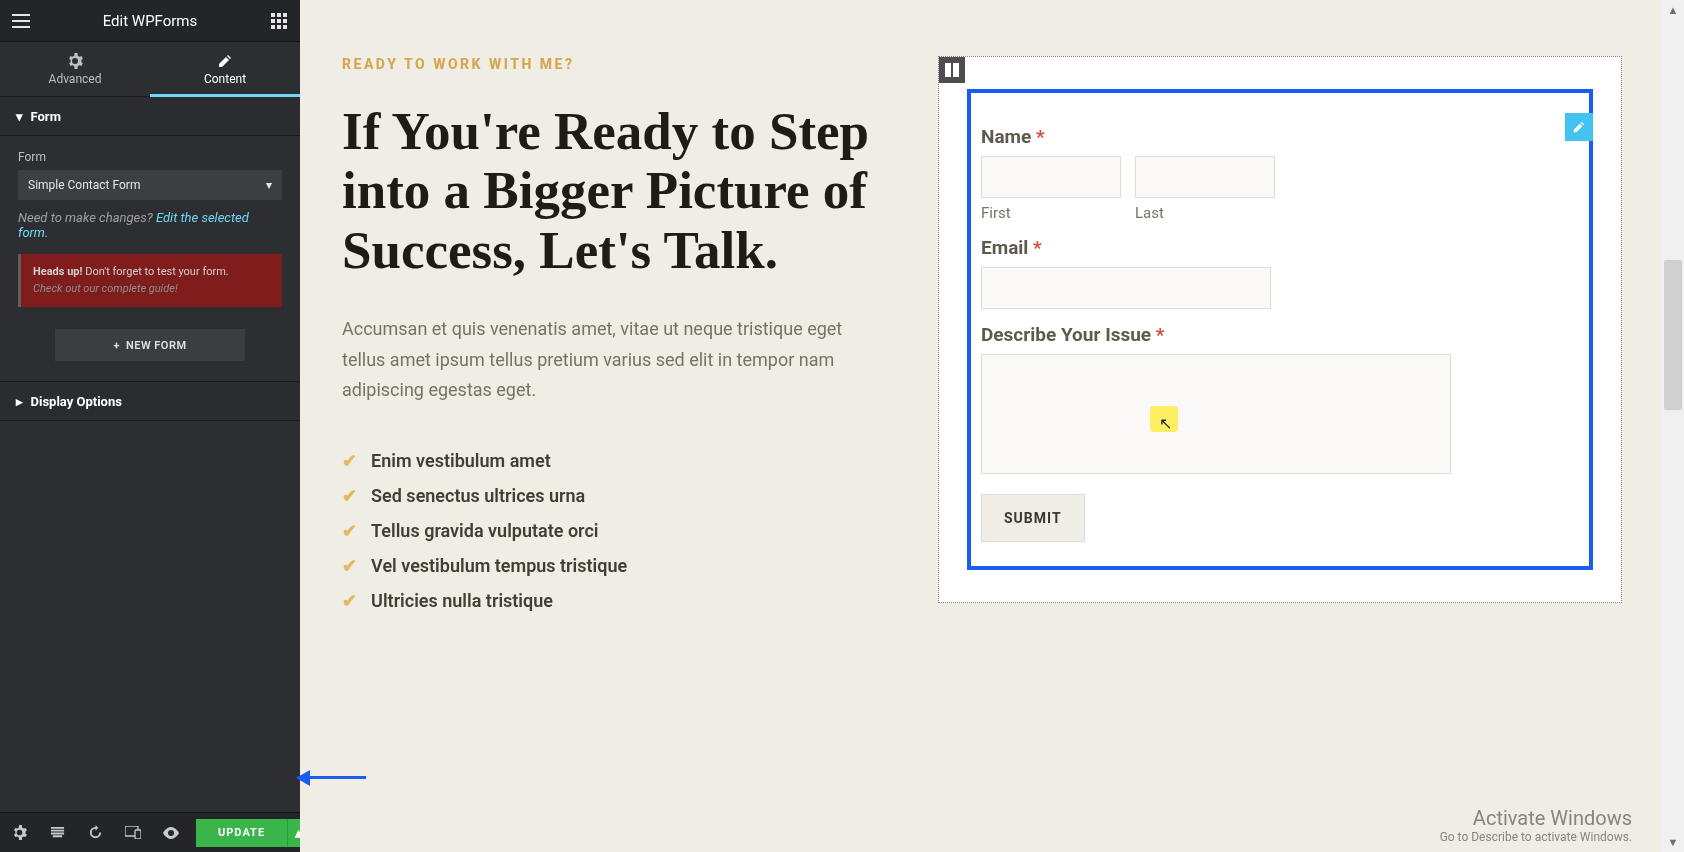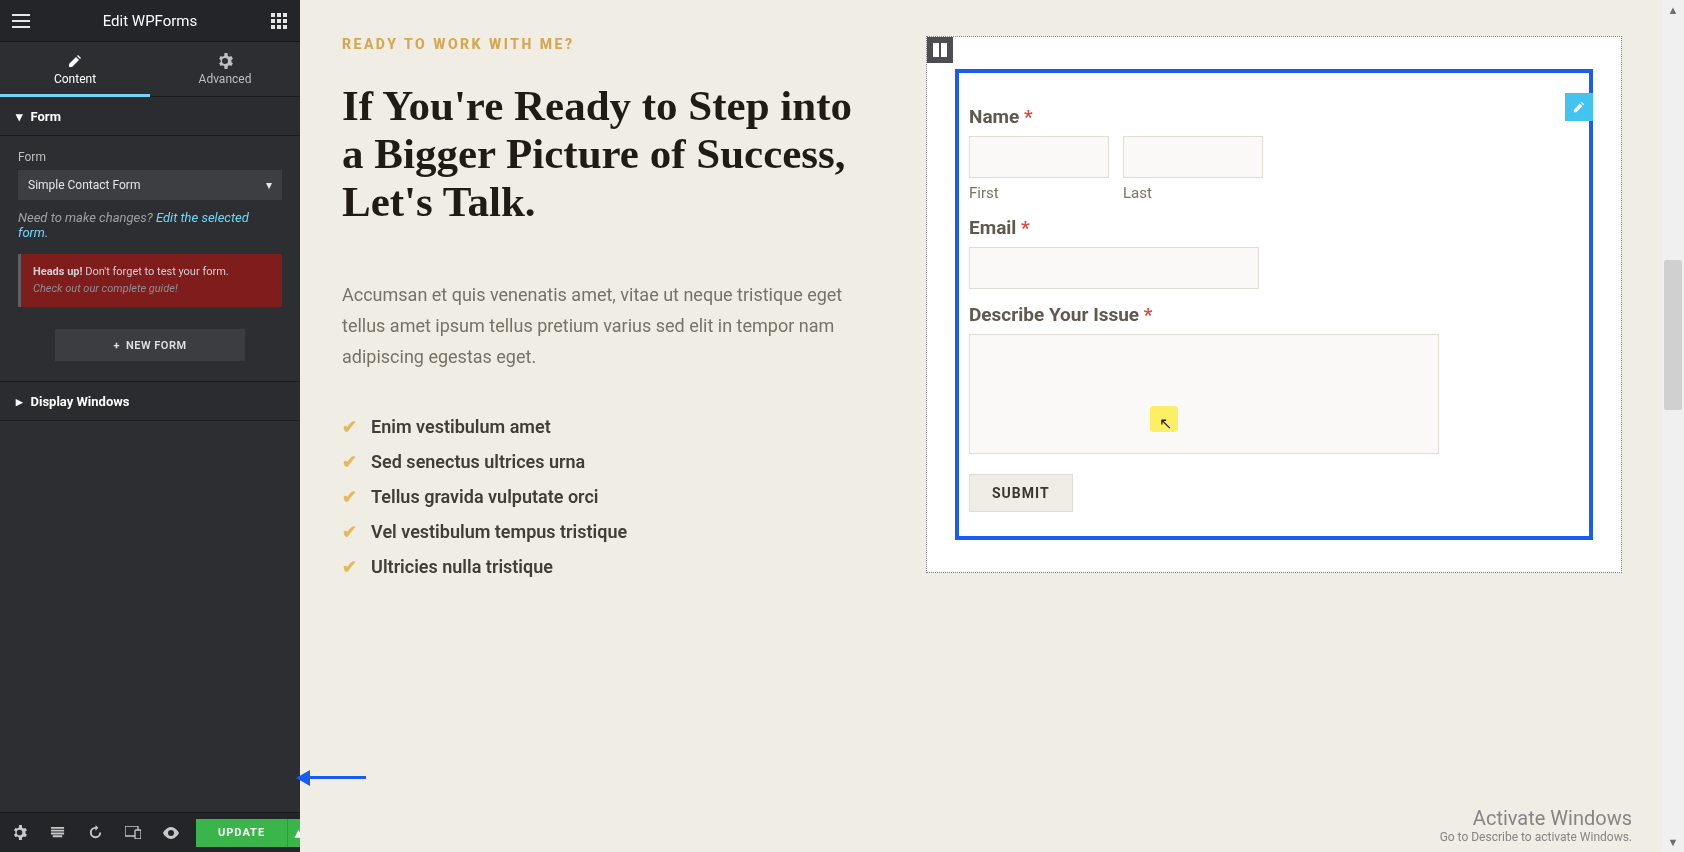--- a/index.html
+++ b/index.html
@@ -24,42 +24,42 @@
 .notice .b{font-weight:700}
 .notice .i{font-style:italic;color:#8d8f94}
 .btn-newform{display:flex;align-items:center;justify-content:center;gap:6px;height:32px;width:190px;margin:22px auto 0;background:#3c3d41;color:#e0e0e0;font-size:11px;font-weight:600;letter-spacing:.5px;cursor:pointer}
 .sb-footer{position:absolute;bottom:0;left:0;width:323px;height:40px;background:#232529;display:flex;align-items:center;border-top:1px solid #151617}
 .sb-footer .ico{width:38px;height:40px;display:flex;align-items:center;justify-content:center;color:#c9c9c9;cursor:pointer}
 .update-btn{height:28px;background:#39b54a;color:#fff;border:none;padding:0 22px;font-weight:700;font-size:11px;letter-spacing:1px;cursor:pointer;margin-left:6px}
 .update-caret{height:28px;width:22px;background:#39b54a;border-left:1px solid #2e9c3d;color:#fff;display:flex;align-items:center;justify-content:center;cursor:pointer}
 .panel-collapse{position:absolute;left:300px;top:378px;width:16px;height:42px;background:#2d2e31;display:flex;align-items:center;justify-content:center;color:#c9c9c9;cursor:pointer;font-size:12px}
 
 .preview{position:absolute;left:300px;top:0;right:32px;bottom:0;background:#f0ede4;overflow:hidden}
-.two-col{display:flex;padding:36px 30px 30px 42px;gap:0}
+.two-col{display:flex;padding:56px 30px 30px 42px;gap:12px}
 .left-col{flex:0 0 560px;padding-right:20px}
 .eyebrow{color:#d6a750;font-size:14px;font-weight:800;letter-spacing:2.5px;margin-bottom:30px}
-.big-head{font-family:Georgia,serif;font-weight:800;font-size:43px;line-height:1.12;color:#201c15;margin-bottom:54px}
+.big-head{font-family:Georgia,serif;font-weight:800;font-size:53px;line-height:1.12;color:#201c15;margin-bottom:34px}
 .para{font-size:18px;color:#787266;line-height:1.7;margin-bottom:44px}
 .checks{list-style:none}
 .checks li{display:flex;align-items:center;gap:14px;font-size:18px;font-weight:600;color:#433e35;margin-bottom:14px}
 .checks .ck{color:#e4b85c;font-weight:700}
 .right-col{flex:1;padding-left:24px;position:relative}
 .widget-wrap{border:1px dotted #7f7f7f;padding:2px;position:relative;background:#fff}
 .widget-handle{position:absolute;left:0;top:0;width:26px;height:26px;background:#4d4d52;color:#fff;display:flex;align-items:center;justify-content:center;font-size:14px}
 .sel-outline{border:4px solid #1a5bf0;margin:30px 26px;position:relative}
 .edit-tab{position:absolute;top:20px;right:-4px;width:28px;height:28px;background:#42c3f0;display:flex;align-items:center;justify-content:center;color:#fff;cursor:pointer}
 .form-box{padding:18px 10px 24px 10px}
 .f-label{font-size:19px;font-weight:700;color:#605a4e;margin:14px 0 8px}
 .req{color:#d94b3c}
 .name-row{display:flex;gap:14px}
 .inp{height:42px;width:140px;border:1px solid #e0ddd5;background:#faf9f7}
 .sub-l{font-size:15px;color:#7a7364;margin-top:6px}
 .inp-email{height:42px;width:290px;border:1px solid #e0ddd5;background:#faf9f7}
 .ta{width:470px;height:120px;border:1px solid #e0ddd5;background:#faf9f7;resize:both}
-.btn-submit{height:38px;padding:0 22px;background:#efede6;color:#3a372f;font-weight:700;font-size:14px;letter-spacing:1px;border:1px solid #e0ddd5;margin-top:20px;cursor:pointer}
+.btn-submit{height:48px;padding:0 22px;background:#efede6;color:#3a372f;font-weight:700;font-size:14px;letter-spacing:1px;border:1px solid #e0ddd5;margin-top:20px;cursor:pointer}
 
 .page-scroll{position:absolute;right:0;top:0;width:22px;height:100%;background:#f0f0f0}
 .page-scroll .thumb{position:absolute;right:2px;top:260px;width:18px;height:150px;background:#d0d0d0;border-radius:2px}
 .page-scroll .utri{position:absolute;top:0;left:0;right:0;height:20px;display:flex;align-items:center;justify-content:center;color:#6e6e6e;font-size:11px}
 .page-scroll .dtri{position:absolute;bottom:0;left:0;right:0;height:20px;display:flex;align-items:center;justify-content:center;color:#6e6e6e;font-size:11px}
 .watermark{position:absolute;right:52px;bottom:8px;text-align:right;color:#858585;font-family:"Segoe UI"}
 .watermark .l1{font-size:20px}
 .watermark .l2{font-size:12px}
 .arrow-line{position:absolute;left:298px;bottom:73px;width:68px;height:3px;background:#1a5bf0}
 .arrow-head{position:absolute;left:296px;bottom:66px;width:0;height:0;border-top:8px solid transparent;border-bottom:8px solid transparent;border-right:14px solid #1a5bf0}
@@ -86,37 +86,37 @@
           <rect x="6" y="6" width="4" height="4" fill="currentColor"></rect>
           <rect x="12" y="6" width="4" height="4" fill="currentColor"></rect>
           <rect y="12" width="4" height="4" fill="currentColor"></rect>
           <rect x="6" y="12" width="4" height="4" fill="currentColor"></rect>
           <rect x="12" y="12" width="4" height="4" fill="currentColor"></rect>
         </svg>
     </div>
   </div>
 
   <div class="tabs">
+    <div class="tab">
+      <span class="icon">
+          <svg width="16" height="16" viewBox="0 0 16 16">
+            <path d="M8 5a3 3 0 100 6 3 3 0 000-6zm6.4 3c0 .4 0 .7-.1 1l1.6 1.3-1.5 2.6-1.9-.7c-.5.4-1.1.7-1.7.9L10.5 16h-3l-.3-2.9c-.6-.2-1.2-.5-1.7-.9l-1.9.7L2.1 10.3 3.7 9c-.1-.3-.1-.6-.1-1s0-.7.1-1L2.1 5.7l1.5-2.6 1.9.7c.5-.4 1.1-.7 1.7-.9L7.5 0h3l.3 2.9c.6.2 1.2.5 1.7.9l1.9-.7 1.5 2.6L14.3 7c.1.3.1.6.1 1z" fill="currentColor"></path>
+          </svg>
+        </span>
+      <span>Advanced</span>
+    </div>
     <div class="tab active">
       <span class="icon">
           <svg width="16" height="16" viewBox="0 0 16 16">
             <path d="M2 11l7-7 3 3-7 7H2v-3z" fill="currentColor"></path>
             <path d="M10 3l1-1 3 3-1 1-3-3z" fill="currentColor"></path>
           </svg>
         </span>
       <span>Content</span>
     </div>
-    <div class="tab">
-      <span class="icon">
-          <svg width="16" height="16" viewBox="0 0 16 16">
-            <path d="M8 5a3 3 0 100 6 3 3 0 000-6zm6.4 3c0 .4 0 .7-.1 1l1.6 1.3-1.5 2.6-1.9-.7c-.5.4-1.1.7-1.7.9L10.5 16h-3l-.3-2.9c-.6-.2-1.2-.5-1.7-.9l-1.9.7L2.1 10.3 3.7 9c-.1-.3-.1-.6-.1-1s0-.7.1-1L2.1 5.7l1.5-2.6 1.9.7c.5-.4 1.1-.7 1.7-.9L7.5 0h3l.3 2.9c.6.2 1.2.5 1.7.9l1.9-.7 1.5 2.6L14.3 7c.1.3.1.6.1 1z" fill="currentColor"></path>
-          </svg>
-        </span>
-      <span>Advanced</span>
-    </div>
   </div>
 
   <div class="section-head">
     <span>▾</span>
     <span>Form</span>
   </div>
 
   <div class="section-body">
     <span class="fld-label">Form</span>
     <div class="select">
@@ -131,21 +131,21 @@
       <span class="i">Check out our complete guide!</span>
     </div>
     <div class="btn-newform">
       <span style="font-weight:700">+</span>
       <span>NEW FORM</span>
     </div>
   </div>
 
   <div class="section-head">
     <span>▸</span>
-    <span>Display Windows</span>
+    <span>Display Options</span>
   </div>
 
   <div class="sb-footer">
     <div class="ico">
         <svg width="15" height="15" viewBox="0 0 16 16">
           <path d="M8 5a3 3 0 100 6 3 3 0 000-6zm6.4 3c0 .4 0 .7-.1 1l1.6 1.3-1.5 2.6-1.9-.7c-.5.4-1.1.7-1.7.9L10.5 16h-3l-.3-2.9c-.6-.2-1.2-.5-1.7-.9l-1.9.7L2.1 10.3 3.7 9c-.1-.3-.1-.6-.1-1s0-.7.1-1L2.1 5.7l1.5-2.6 1.9.7c.5-.4 1.1-.7 1.7-.9L7.5 0h3l.3 2.9c.6.2 1.2.5 1.7.9l1.9-.7 1.5 2.6L14.3 7c.1.3.1.6.1 1z" fill="currentColor"></path>
         </svg>
       </div>
     <div class="ico">
         <svg width="15" height="15" viewBox="0 0 16 16">

